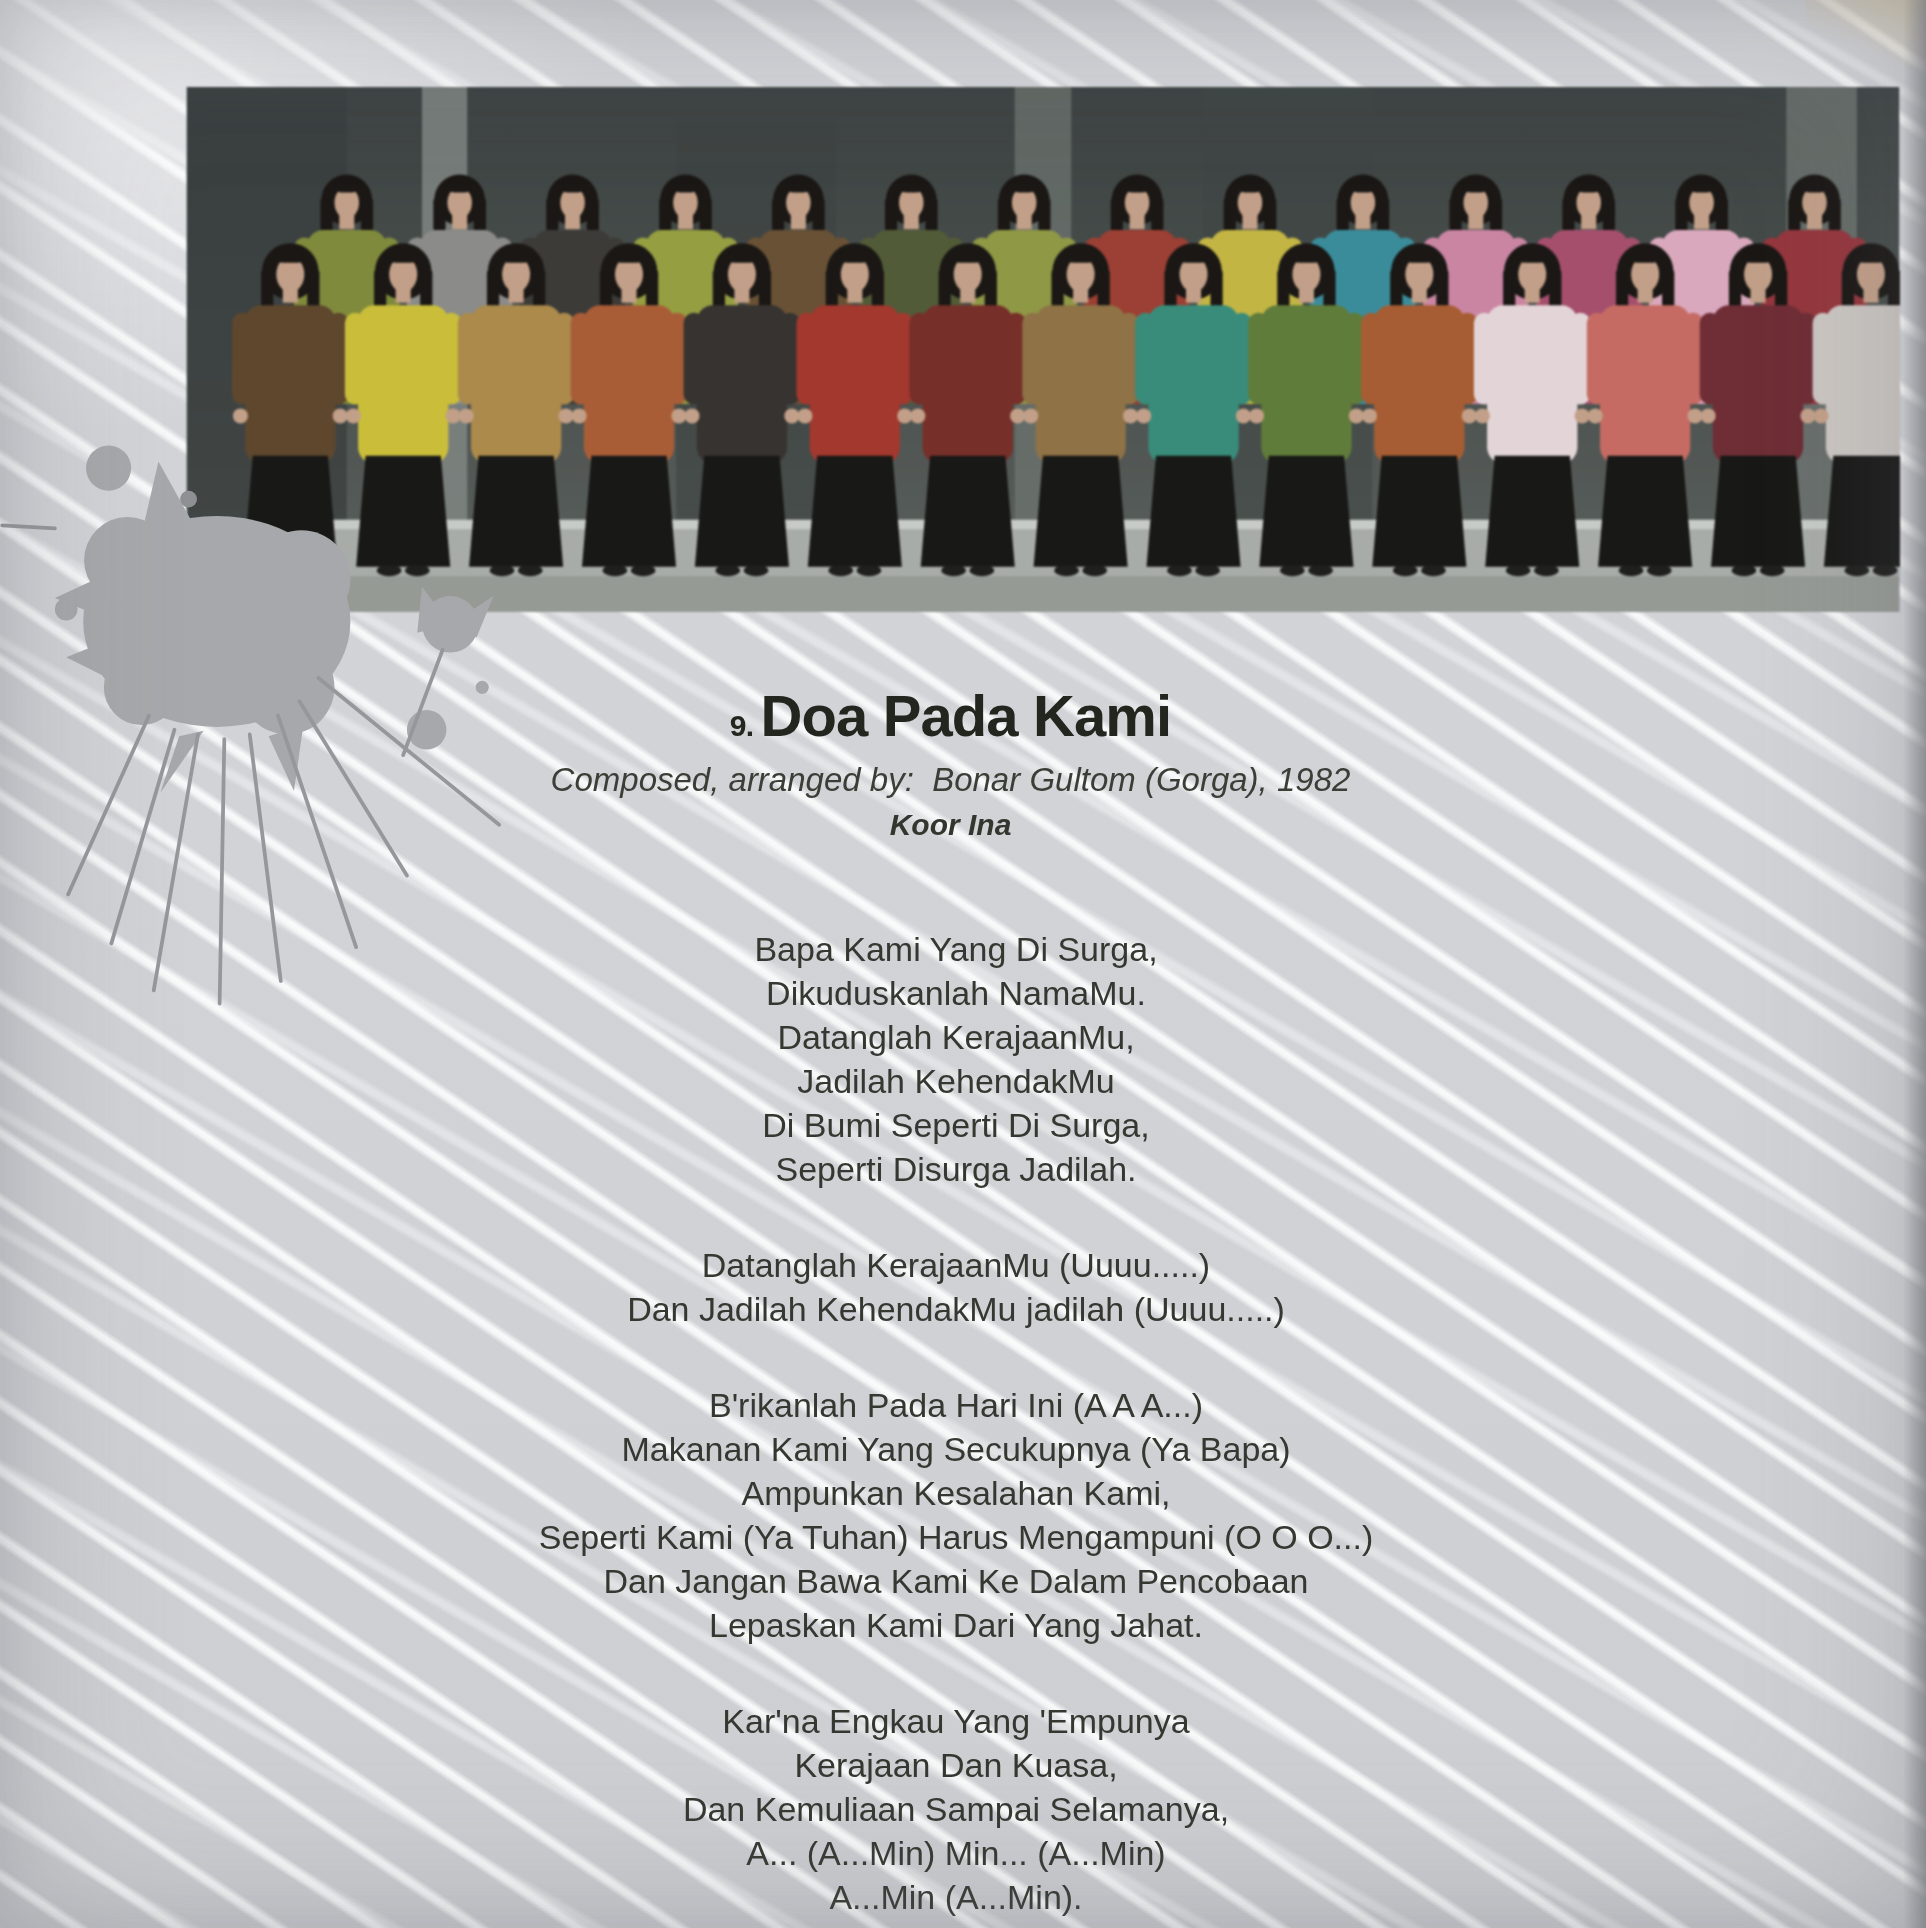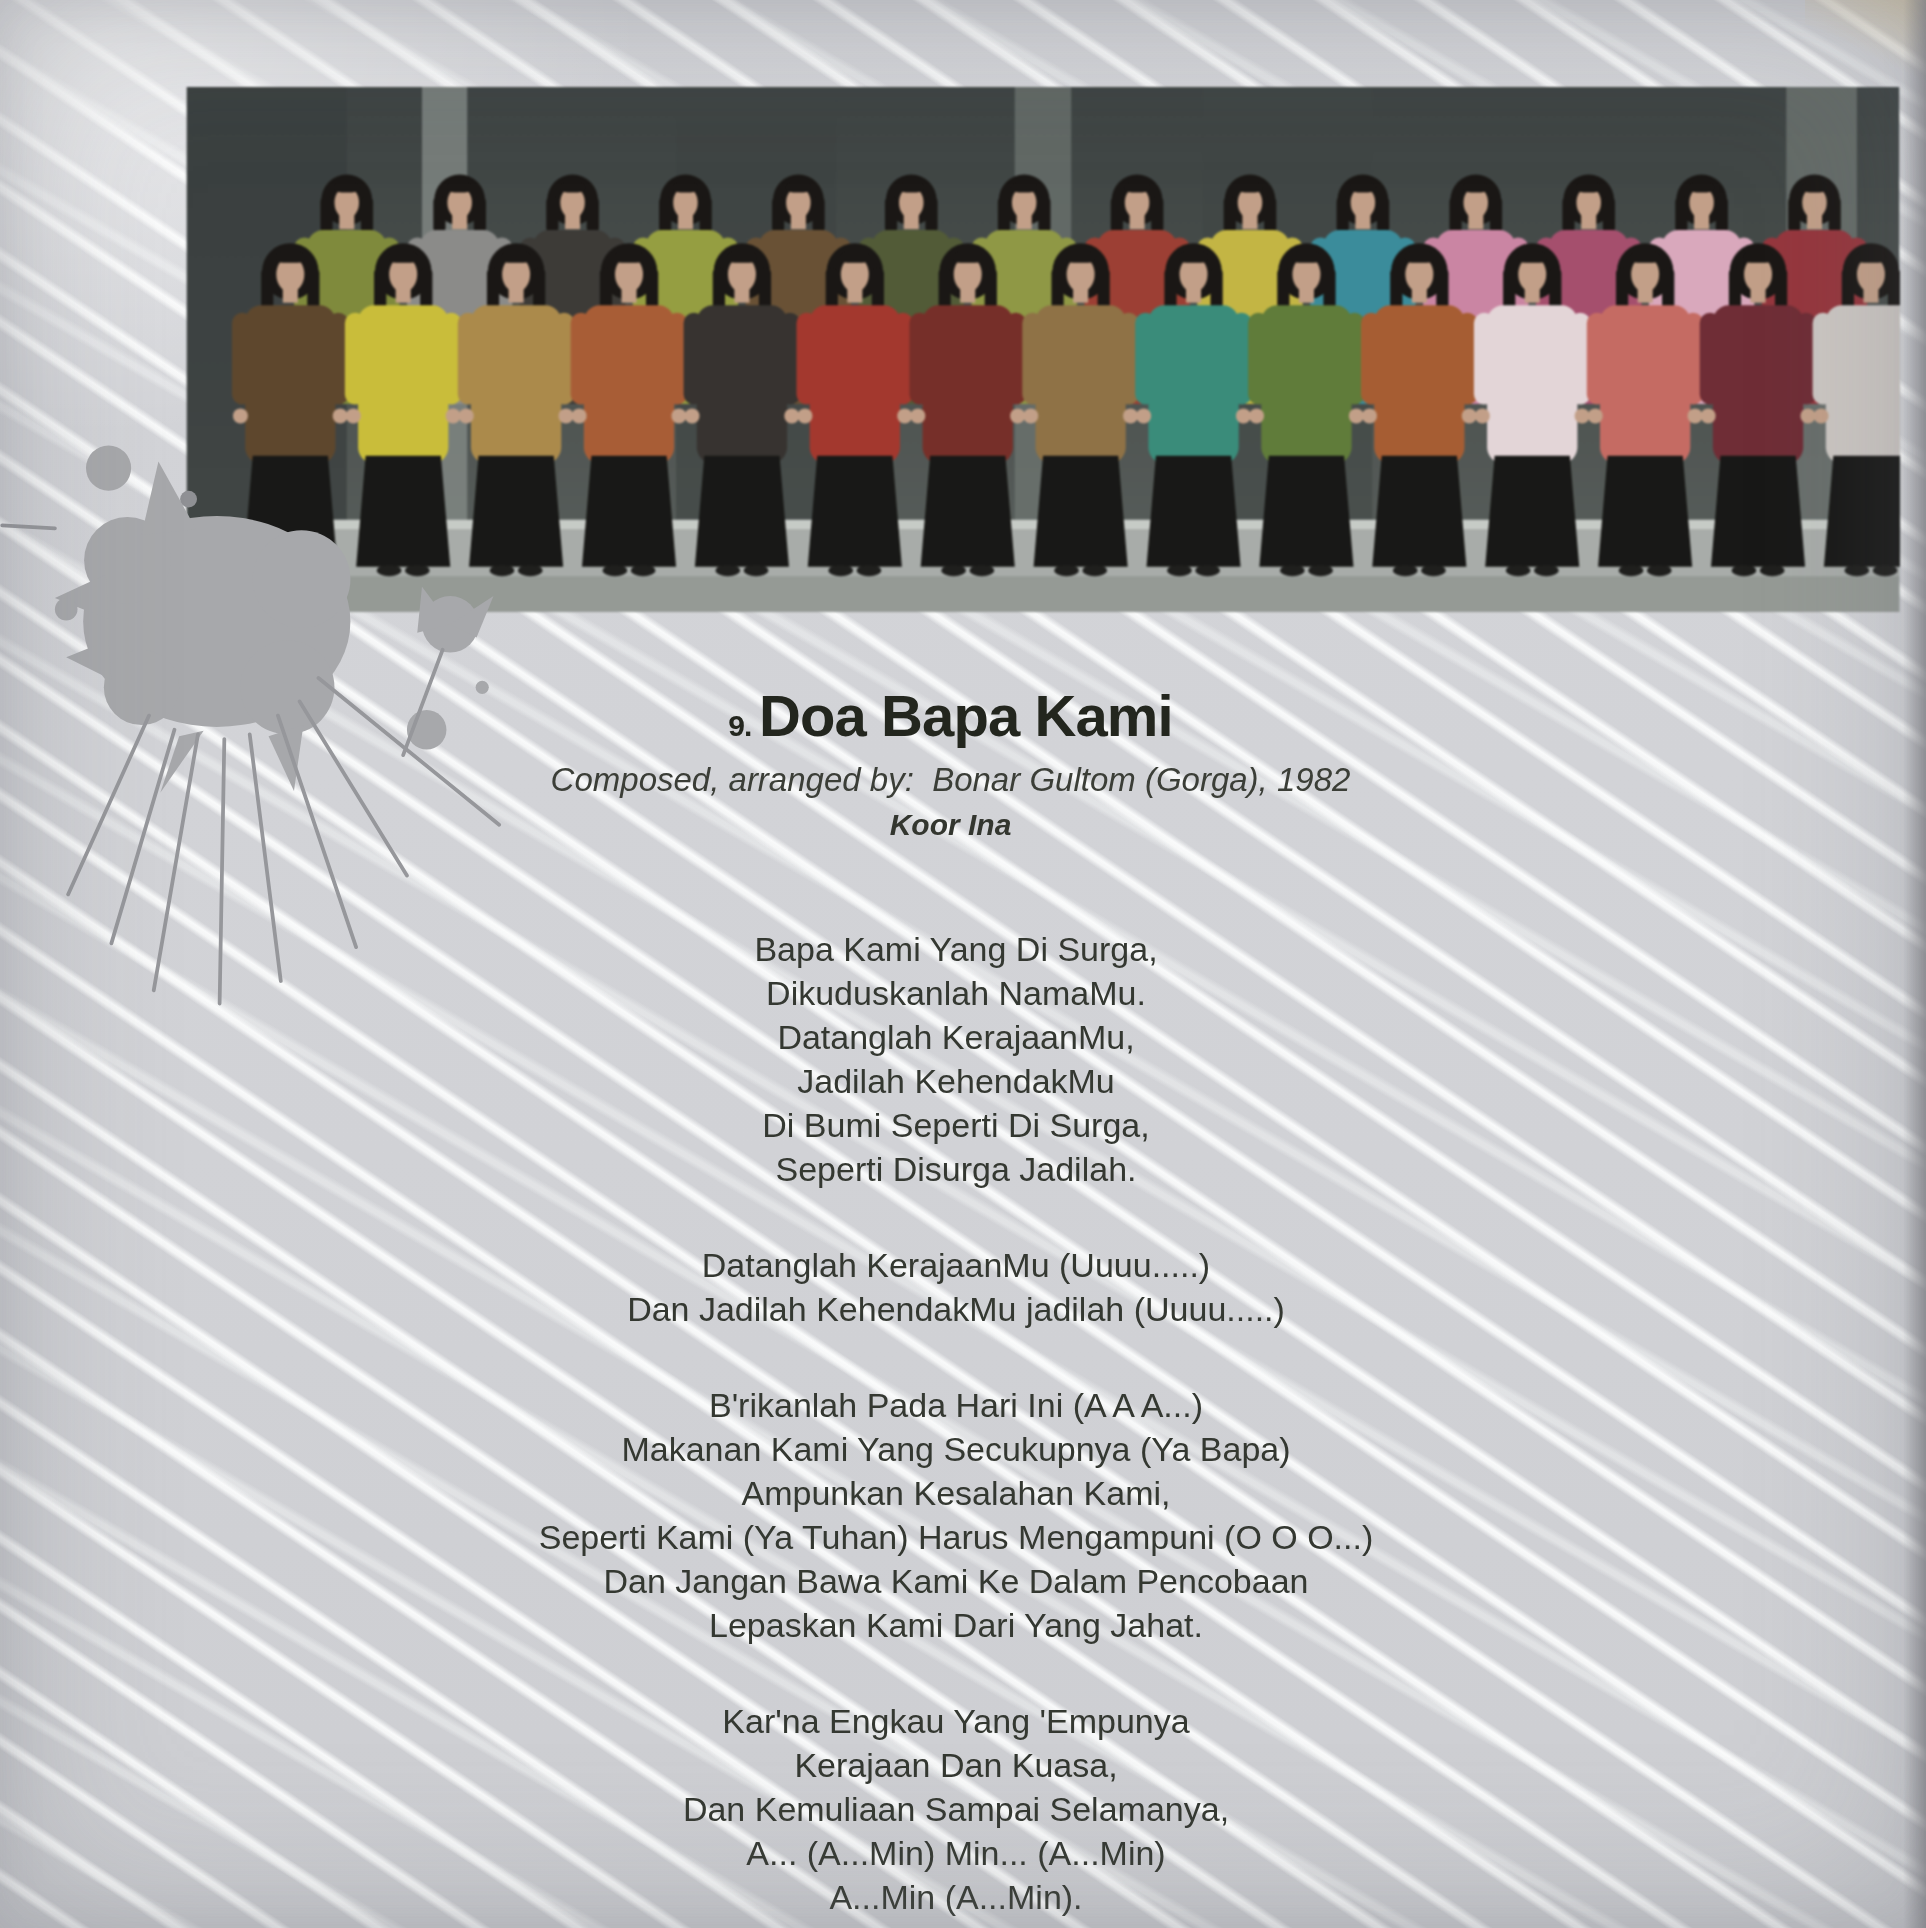--- a/index.html
+++ b/index.html
@@ -495,21 +495,21 @@
     <path d="M185,345 L118,572"></path>
     <path d="M158,330 L72,520"></path>
     <path d="M318,315 L432,500"></path>
     <path d="M338,290 L530,446"></path>
     <path d="M470,260 L428,372"></path>
     <path d="M2,128 L58,131"></path>
   </g>
 </svg>
 
 <div class="title-block">
-  <div class="title"><span class="title-num">9.</span><span>Doa Bapa Kami</span></div>
+  <div class="title"><span class="title-num">9.</span><span>Doa Pada Kami</span></div>
   <div class="credit">Composed, arranged by:  Bonar Gultom (Gorga), 1982</div>
   <div class="performer">Koor Ina</div>
 </div>
 
 <div class="lyrics" id="lyrics">
     <div class="stanza">
       <div class="line">Bapa Kami Yang Di Surga,</div>
       <div class="line">Dikuduskanlah NamaMu.</div>
       <div class="line">Datanglah KerajaanMu,</div>
       <div class="line">Jadilah KehendakMu</div>

